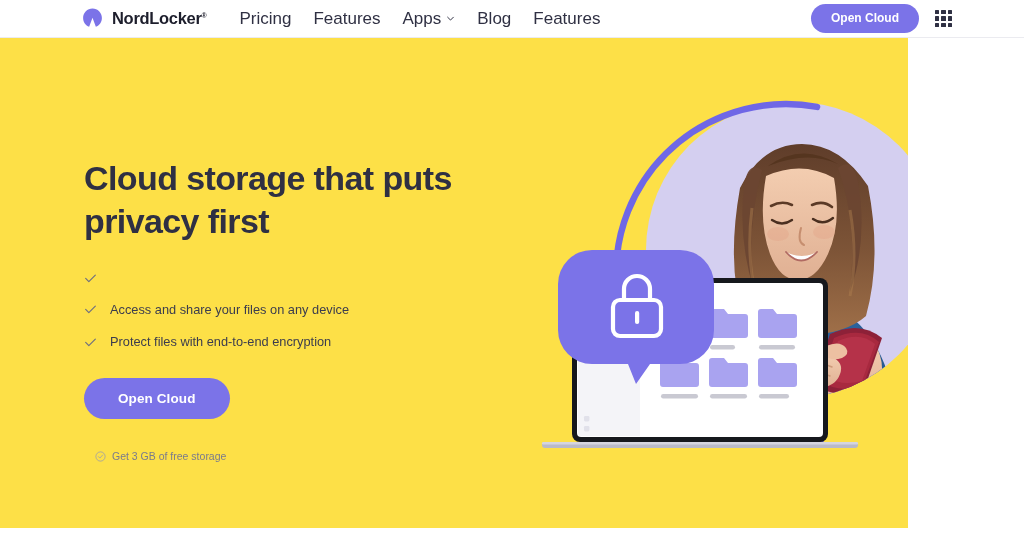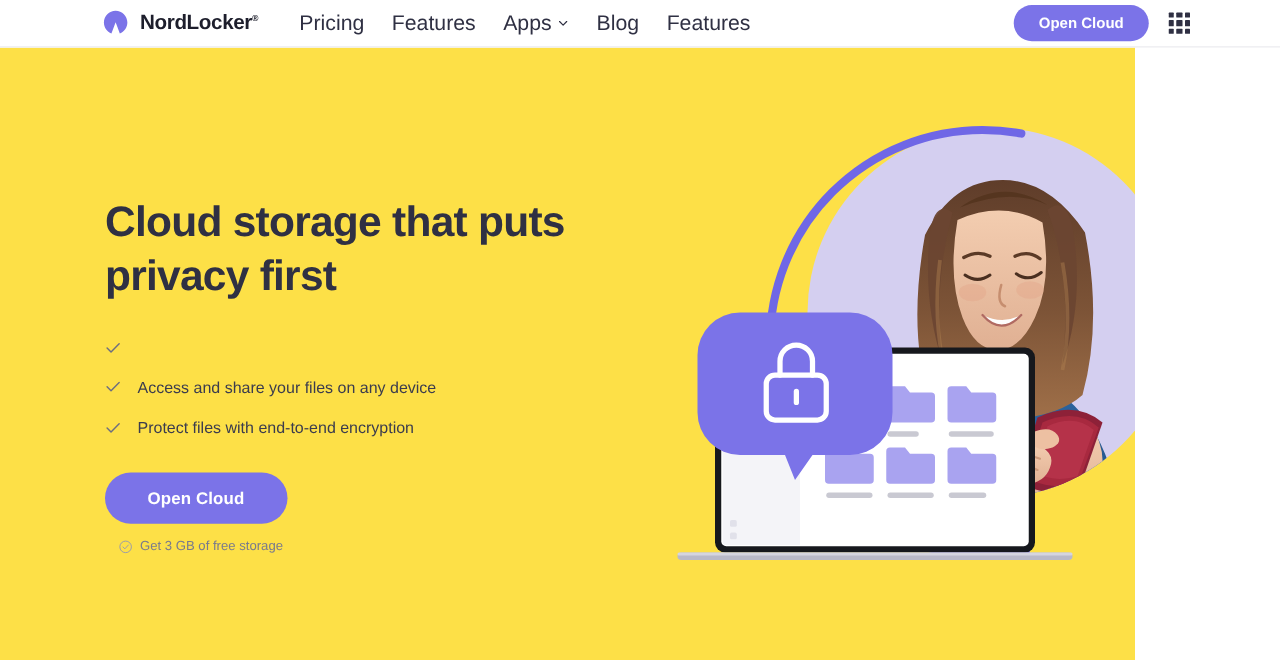--- a/index.html
+++ b/index.html
@@ -187,21 +187,21 @@
     font-weight: 700;
     border: none;
     border-radius: 999px;
     padding: 13px 34px;
     cursor: pointer;
     font-family: inherit;
     letter-spacing: 0.1px;
   }
 
   .free-note {
-    margin-top: 13px;
+    margin-top: 32px;
     margin-left: 11px;
     display: flex;
     align-items: center;
     gap: 6px;
     text-align: center;
   }
   .free-note-icon { width: 11px; height: 11px; display: block; flex: none; }
   .free-note-text {
     font-size: 10.5px;
     color: #7a7b8c;

